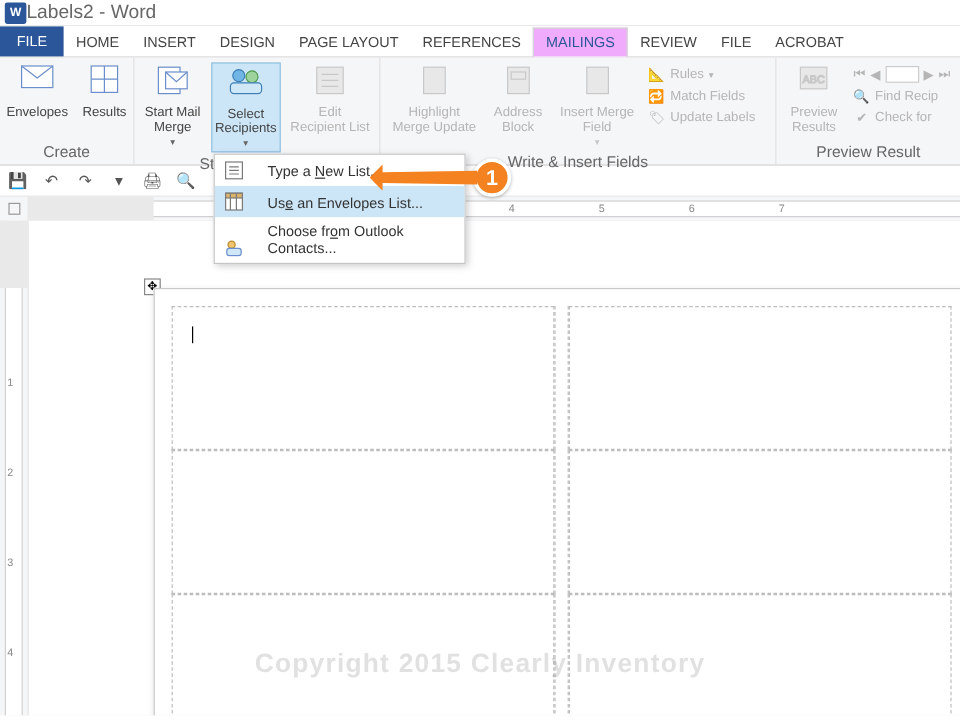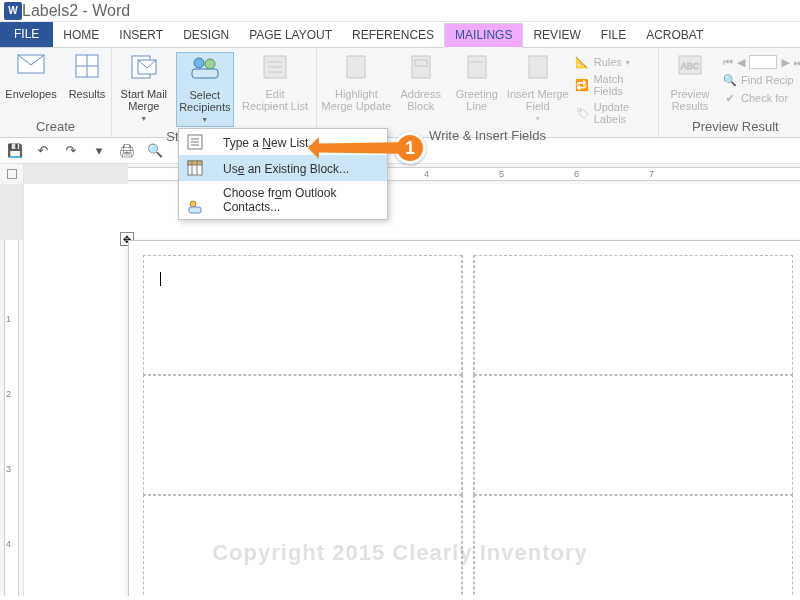--- a/index.html
+++ b/index.html
@@ -182,30 +182,20 @@
               <rect x="6" y="6" width="12" height="6" fill="#e8e8e8"></rect>
             </svg>
           </span>
         <span class="lbl" style="white-space:pre">Address
 Block</span>
       </div>
       <div class="bigbtn disabled">
         <span class="ico">
             <svg width="24" height="26">
               <rect x="3" y="2" width="18" height="22" fill="#f3f3f3" stroke="#c8c8c8"></rect>
-              <line x1="6" y1="8" x2="18" y2="8" stroke="#c8c8c8"></line>
-            </svg>
-          </span>
-        <span class="lbl" style="white-space:pre">Greeting
-Line</span>
-      </div>
-      <div class="bigbtn disabled">
-        <span class="ico">
-            <svg width="24" height="26">
-              <rect x="3" y="2" width="18" height="22" fill="#f3f3f3" stroke="#c8c8c8"></rect>
             </svg>
           </span>
         <span class="lbl" style="white-space:pre">Insert Merge
 Field</span>
         <span style="font-size:8px;color:#c8c8c8">▾</span>
       </div>
       <div class="mini-list disabled">
         <div class="mi">
             <span class="mic">📐</span>
             <span>Rules</span> 
@@ -333,21 +323,21 @@
   </div>
   <div class="item hover">
     <span class="iic">
       <svg width="16" height="16">
           <rect x="1" y="1" width="14" height="14" fill="#fff" stroke="#7a7a7a"></rect>
           <rect x="1" y="1" width="14" height="4" fill="#d9b36c" stroke="#7a7a7a"></rect>
           <line x1="5" y1="1" x2="5" y2="15" stroke="#7a7a7a"></line>
           <line x1="10" y1="1" x2="10" y2="15" stroke="#7a7a7a"></line>
         </svg>
     </span>
-    <span><span>Us</span><span class="underline-key">e</span><span> an Existing Block...</span></span>
+    <span><span>Us</span><span class="underline-key">e</span><span> an Envelopes List...</span></span>
   </div>
   <div class="item">
     <span class="iic">
       <svg width="16" height="16">
           <circle cx="6" cy="6" r="3" fill="#f0c46c" stroke="#b8892f"></circle>
           <rect x="2" y="9" width="12" height="6" rx="2" fill="#cfe7f7" stroke="#6a8ecb"></rect>
         </svg>
     </span>
     <span><span>Choose fr</span><span class="underline-key">o</span><span>m Outlook Contacts...</span></span>
   </div>

